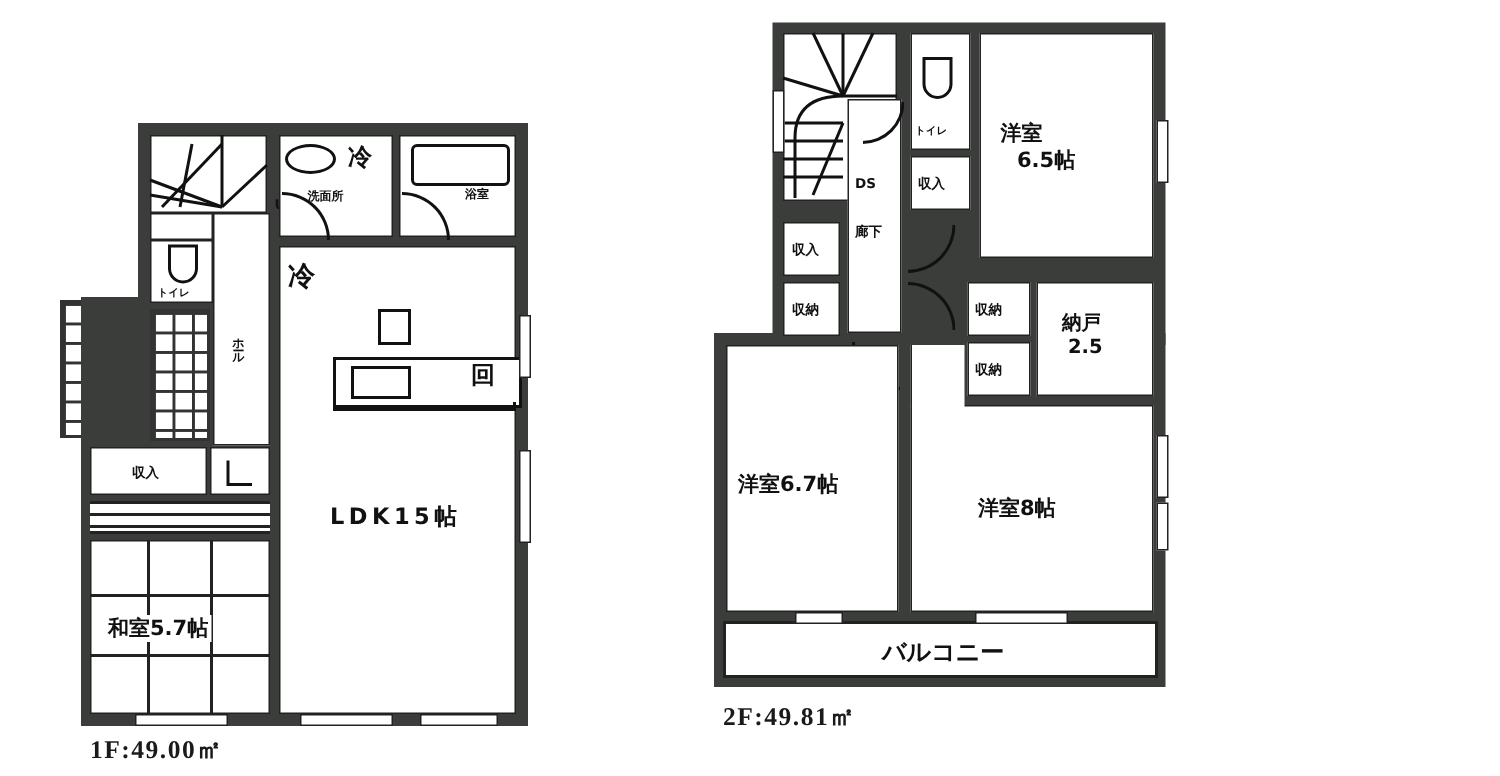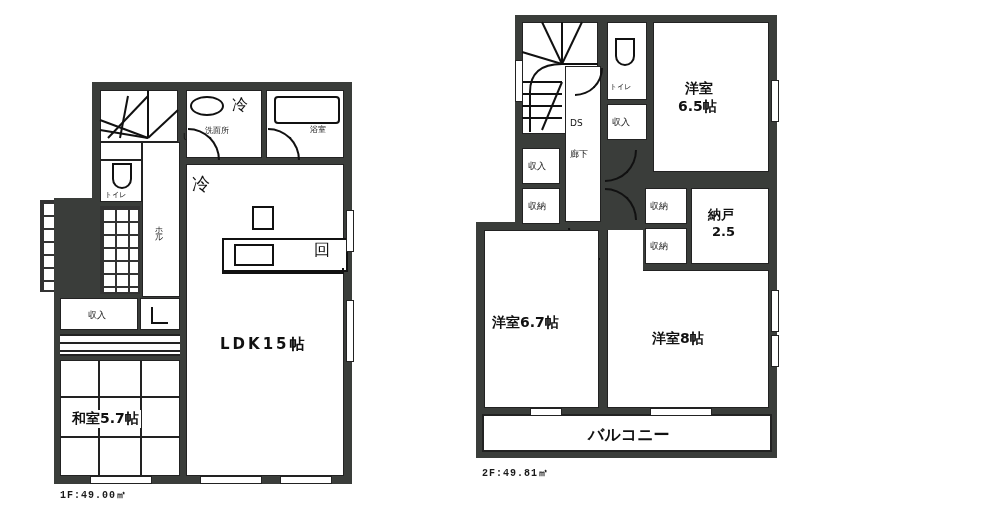--- a/index.html
+++ b/index.html
@@ -2,22 +2,22 @@
 <html><head>
 <meta charset="utf-8">
 <style>
   html, body { margin:0; padding:0; background:#ffffff; }
   body { width:1000px; height:517px; position:relative; overflow:hidden;
          font-family:"DejaVu Sans", sans-serif; color:#1a1a1a; }
   .abs { position:absolute; box-sizing:border-box; }
   .wall { background:#3a3d3a; }
   .room { background:#fff; border:1px solid #222; }
   .lbl { position:absolute; font-size:13px; font-weight:bold; white-space:nowrap; color:#111; }
-  .small { font-size:9px; font-weight:normal; }
-  .area { position:absolute; font-family:Liberation Mono, monospace; font-size:10px; font-weight:bold; letter-spacing:1px; }
+  .small { font-size:9px; font-weight:bold; }
+  .area { position:absolute; font-family:Liberation Serif, serif; font-size:17px; font-weight:bold; letter-spacing:1px; }
   .tile { background-image:
             linear-gradient(#333 2px, transparent 2px),
             linear-gradient(90deg, #333 2px, transparent 2px);
           background-size:13px 13px; background-color:#fff; border:2px solid #333; }
   .tatami-line-v { position:absolute; width:2px; background:#222; }
   .tatami-line-h { position:absolute; height:2px; background:#222; }
   .door-arc { position:absolute; border:2px solid #111; border-radius:0 100% 0 0; border-left:none; border-bottom:none; }
   .window { position:absolute; background:#fff; border:1px solid #222; }
   .fixture { position:absolute; border:2px solid #111; background:#fff; }
   svg { position:absolute; overflow:visible; }
@@ -130,21 +130,21 @@
   <div class="door-arc" style="left:575px;top:68px;width:26px;height:26px;transform:scaleY(-1);"></div>
 
   <div class="abs room" style="left:607px;top:22px;width:40px;height:78px;"></div>
   <div class="fixture" style="left:615px;top:38px;width:16px;height:24px;border-radius:0 0 10px 10px;"></div>
   <div class="lbl small" style="left:610px;top:82px;font-size:7px;">トイレ</div>
 
   <div class="abs room" style="left:607px;top:104px;width:40px;height:36px;"></div>
   <div class="lbl small" style="left:612px;top:116px;">収入</div>
 
   <div class="abs room" style="left:653px;top:22px;width:116px;height:150px;"></div>
-  <div class="lbl" style="left:685px;top:80px;font-size:14px;">洋室</div>
+  <div class="lbl" style="left:667px;top:80px;font-size:14px;">洋室</div>
   <div class="lbl" style="left:678px;top:98px;font-size:14px;">6.5帖</div>
 
   <div class="abs room" style="left:522px;top:148px;width:38px;height:36px;"></div>
   <div class="lbl small" style="left:528px;top:160px;">収入</div>
   <div class="abs room" style="left:522px;top:188px;width:38px;height:36px;"></div>
   <div class="lbl small" style="left:528px;top:200px;">収納</div>
 
   <div class="abs room" style="left:645px;top:188px;width:42px;height:36px;"></div>
   <div class="lbl small" style="left:650px;top:200px;">収納</div>
   <div class="abs room" style="left:645px;top:228px;width:42px;height:36px;"></div>

